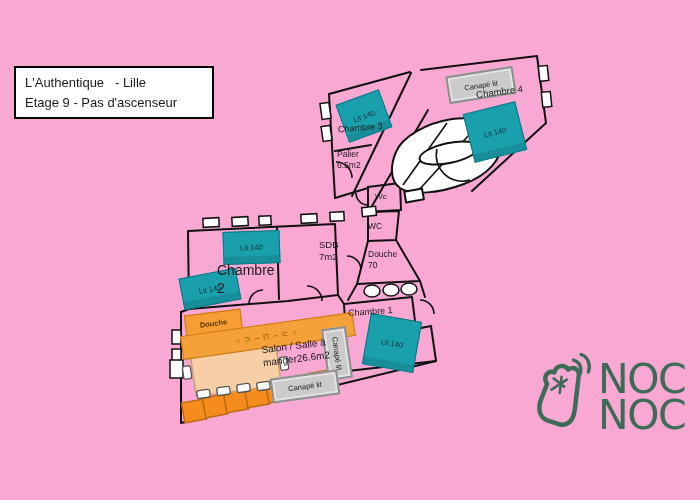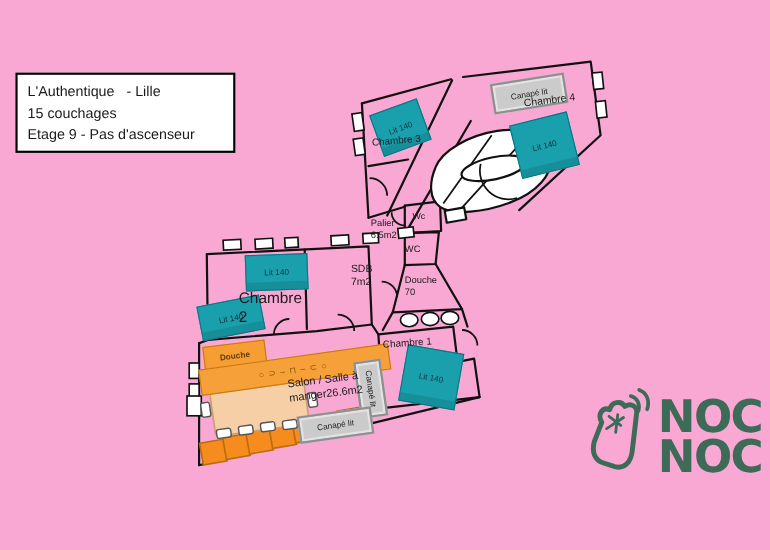--- a/index.html
+++ b/index.html
@@ -14,21 +14,21 @@
         text-align:center;font-size:7.5px;}
   .bed{background:#1aa0ad;border:1px solid #0c7680;color:#11333a;
        box-shadow:inset 0 -7px 0 rgba(0,0,0,0.10);}
   .sofa{background:#cbcbcb;border:2px solid #8f8f8f;box-shadow:inset 0 0 0 2px #e3e3e3;
         color:#222;}
   .shower{background:#f69d33;border:1px solid #c97a12;color:#5c3a00;font-weight:bold;}
   .counter{background:#f6a03a;border:1.5px solid #c97a12;color:#8a5200;font-size:8px;
            letter-spacing:4px;overflow:hidden;white-space:nowrap;}
   .logo{position:absolute;left:528px;top:350px;width:168px;height:94px;display:flex;
         align-items:center;gap:4px;}
-  .logo-text{font-family:"DejaVu Sans",sans-serif;font-weight:700;font-size:41px;
+  .logo-text{font-family:"DejaVu Sans",sans-serif;font-weight:400;font-size:41px;
              line-height:0.88;color:#3e6b58;letter-spacing:-1.5px;}
 </style>
 </head>
 <body>
 
 <div id="stage">
 
   <svg id="plan-svg" width="700" height="500" viewBox="0 0 700 500">
 
     <g stroke="#111" stroke-width="2" fill="none" stroke-linejoin="round" stroke-linecap="round">
@@ -122,21 +122,20 @@
 
     <g fill="#fff" stroke="#111" stroke-width="1.5">
       <ellipse cx="372" cy="291" rx="8" ry="6"></ellipse>
       <ellipse cx="391" cy="290" rx="8" ry="6"></ellipse>
       <ellipse cx="409" cy="289" rx="8" ry="6"></ellipse>
     </g>
   </svg>
 
   <div class="infobox">
     <div>L'Authentique   - Lille</div>
-    <div>15 couchages</div>
     <div>Etage 9 - Pas d'ascenseur</div>
   </div>
 
   <div class="furn bed" style="left:341px;top:96px;width:44px;height:38px;transform:rotate(-20deg);">
     <span>Lit 140</span>
     </div>
 
   <div class="furn sofa" style="left:447px;top:71px;width:64px;height:24px;transform:rotate(-9deg);">
     <span>Canapé lit</span>
     </div>
@@ -170,21 +169,21 @@
     </div>
 
   <div class="furn bed" style="left:366px;top:317px;width:50px;height:50px;transform:rotate(10deg);">
     <span>Lit 140</span>
     </div>
 
   <div class="roomlabel" style="left:338px;top:122px;width:58px;font-size:9px;transform:rotate(-5deg);">Chambre 3</div>
 
   <div class="roomlabel" style="left:476px;top:85px;width:64px;transform:rotate(-7deg);">Chambre 4</div>
 
-  <div class="roomlabel" style="left:337px;top:149px;font-size:8.5px;margin-top:48px;">
+  <div class="roomlabel" style="left:337px;top:149px;font-size:8.5px;">
     <div>Palier</div>
     <div>6.5m2</div>
   </div>
 
   <div class="roomlabel" style="left:375px;top:192px;font-size:8px;">Wc</div>
 
   <div class="roomlabel" style="left:368px;top:221px;font-size:8.5px;">WC</div>
 
   <div class="roomlabel" style="left:368px;top:249px;font-size:8.5px;">
     <div>Douche</div>

